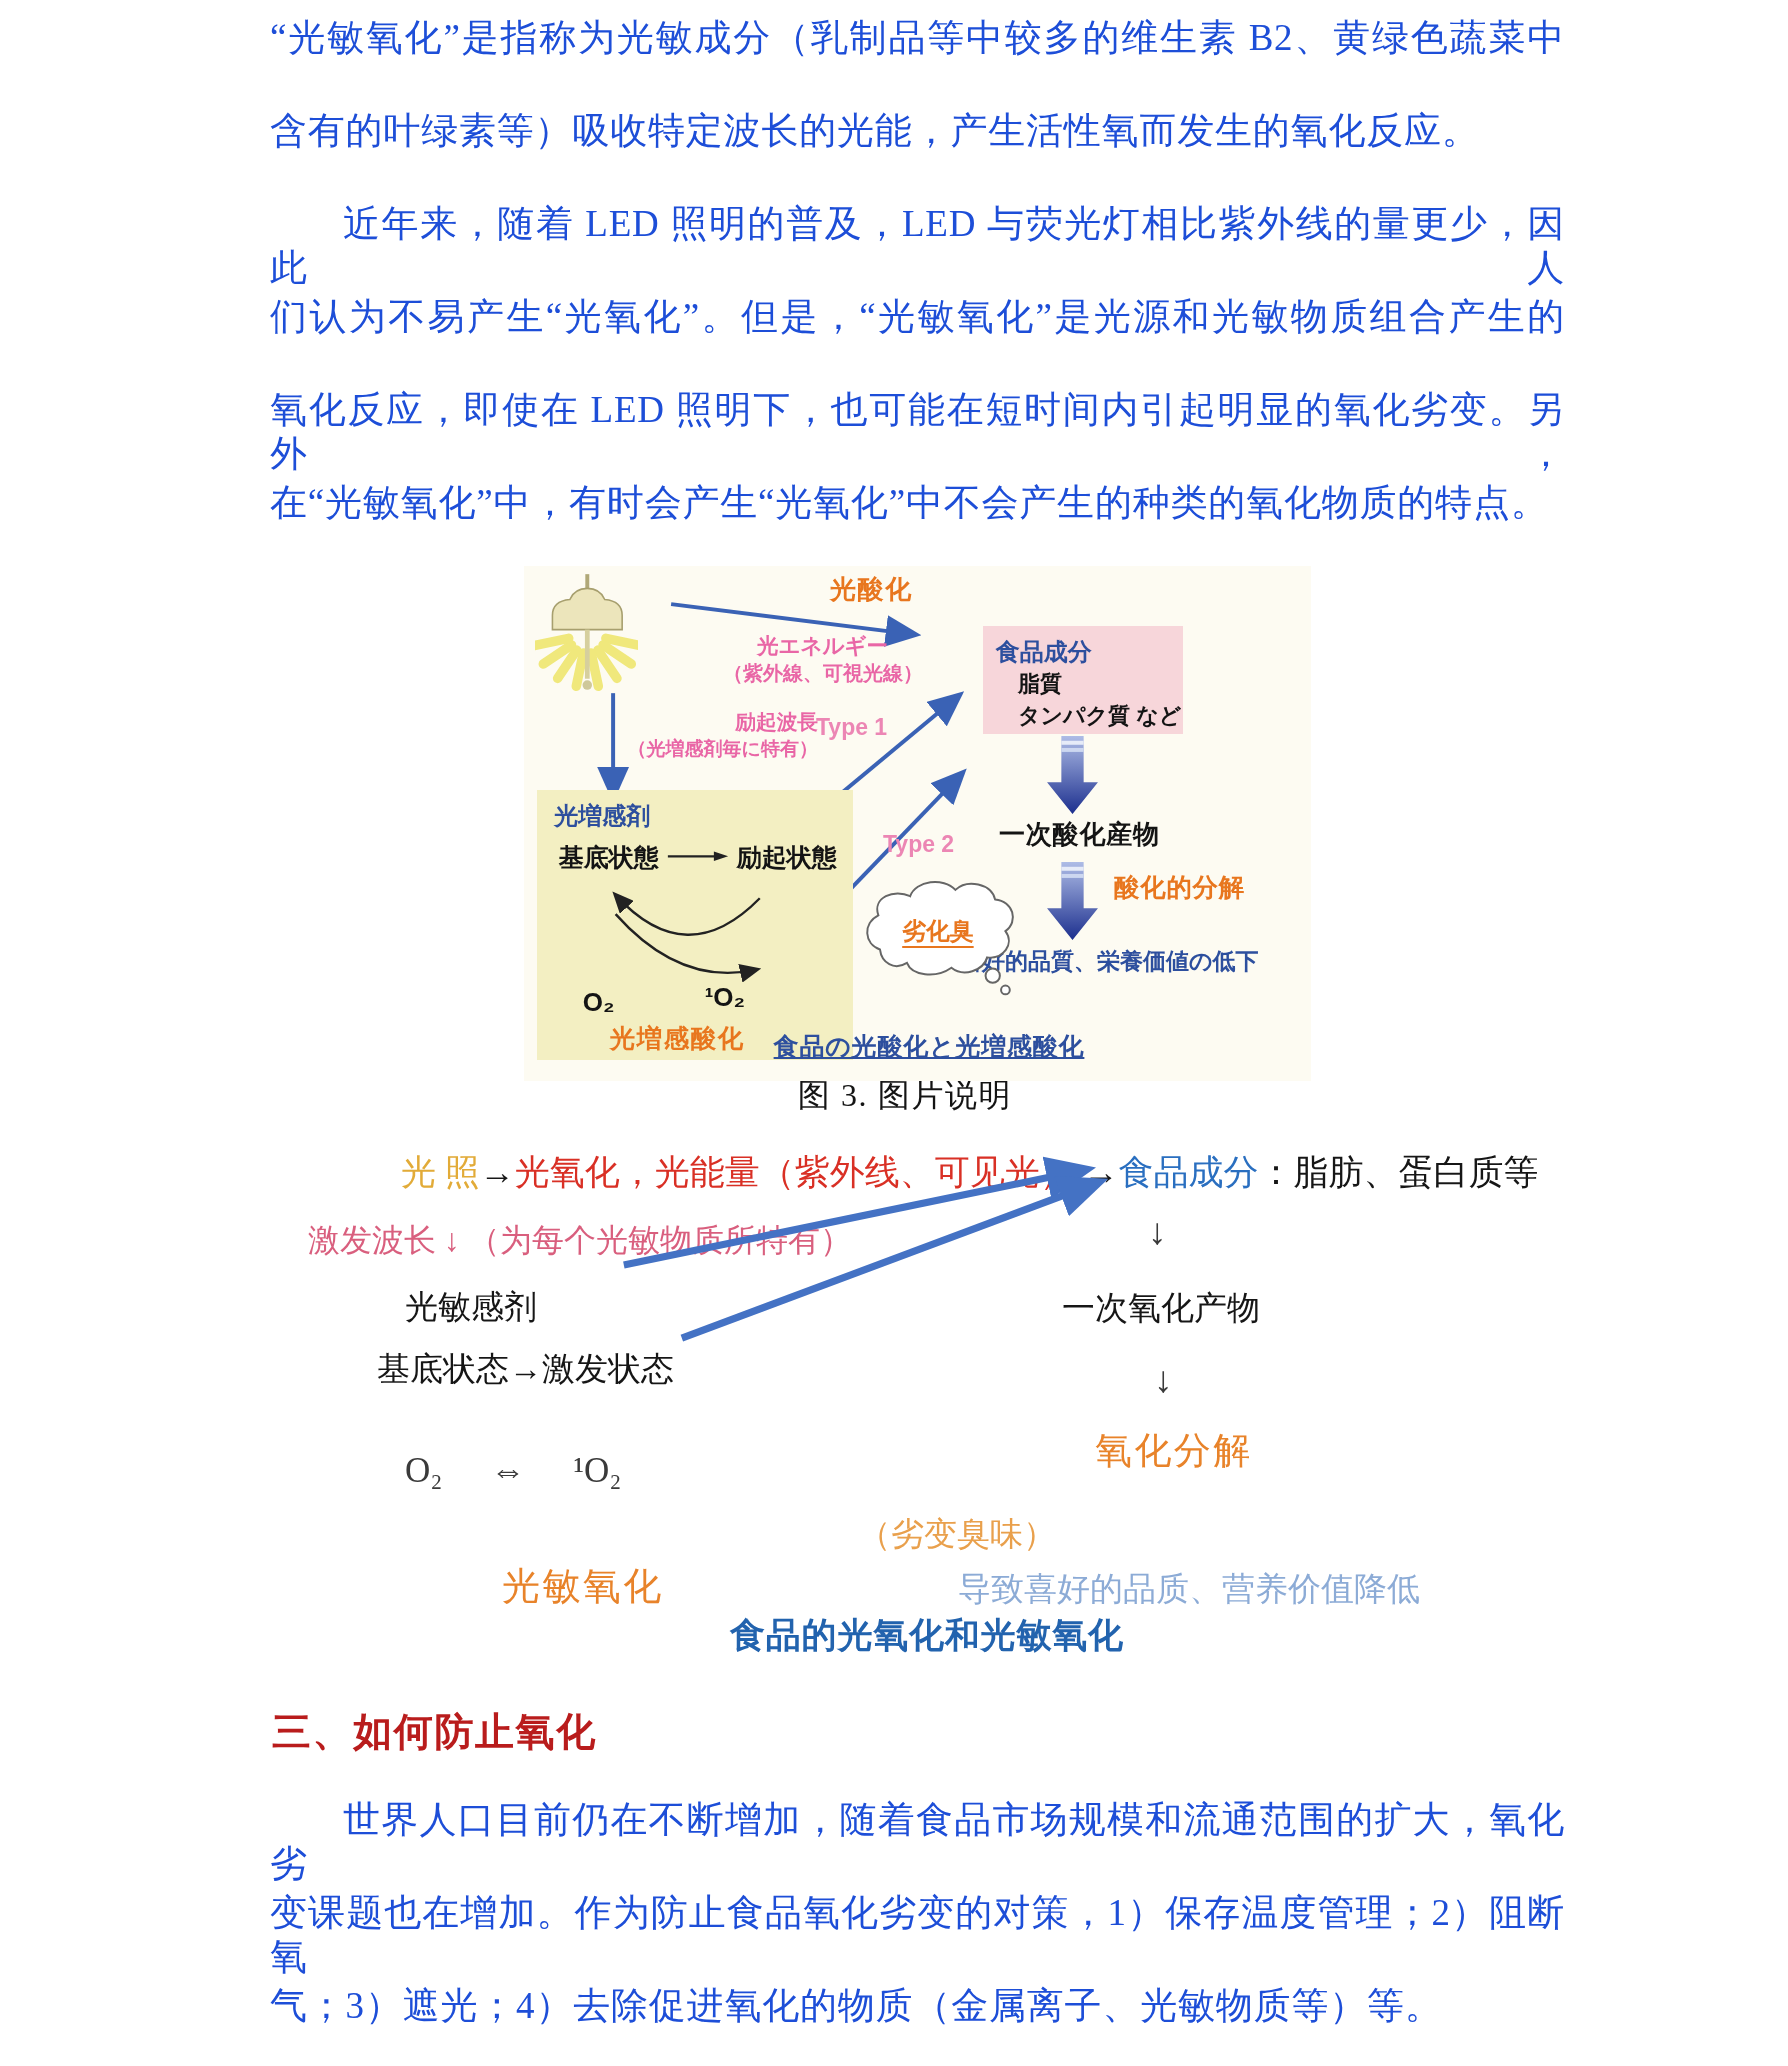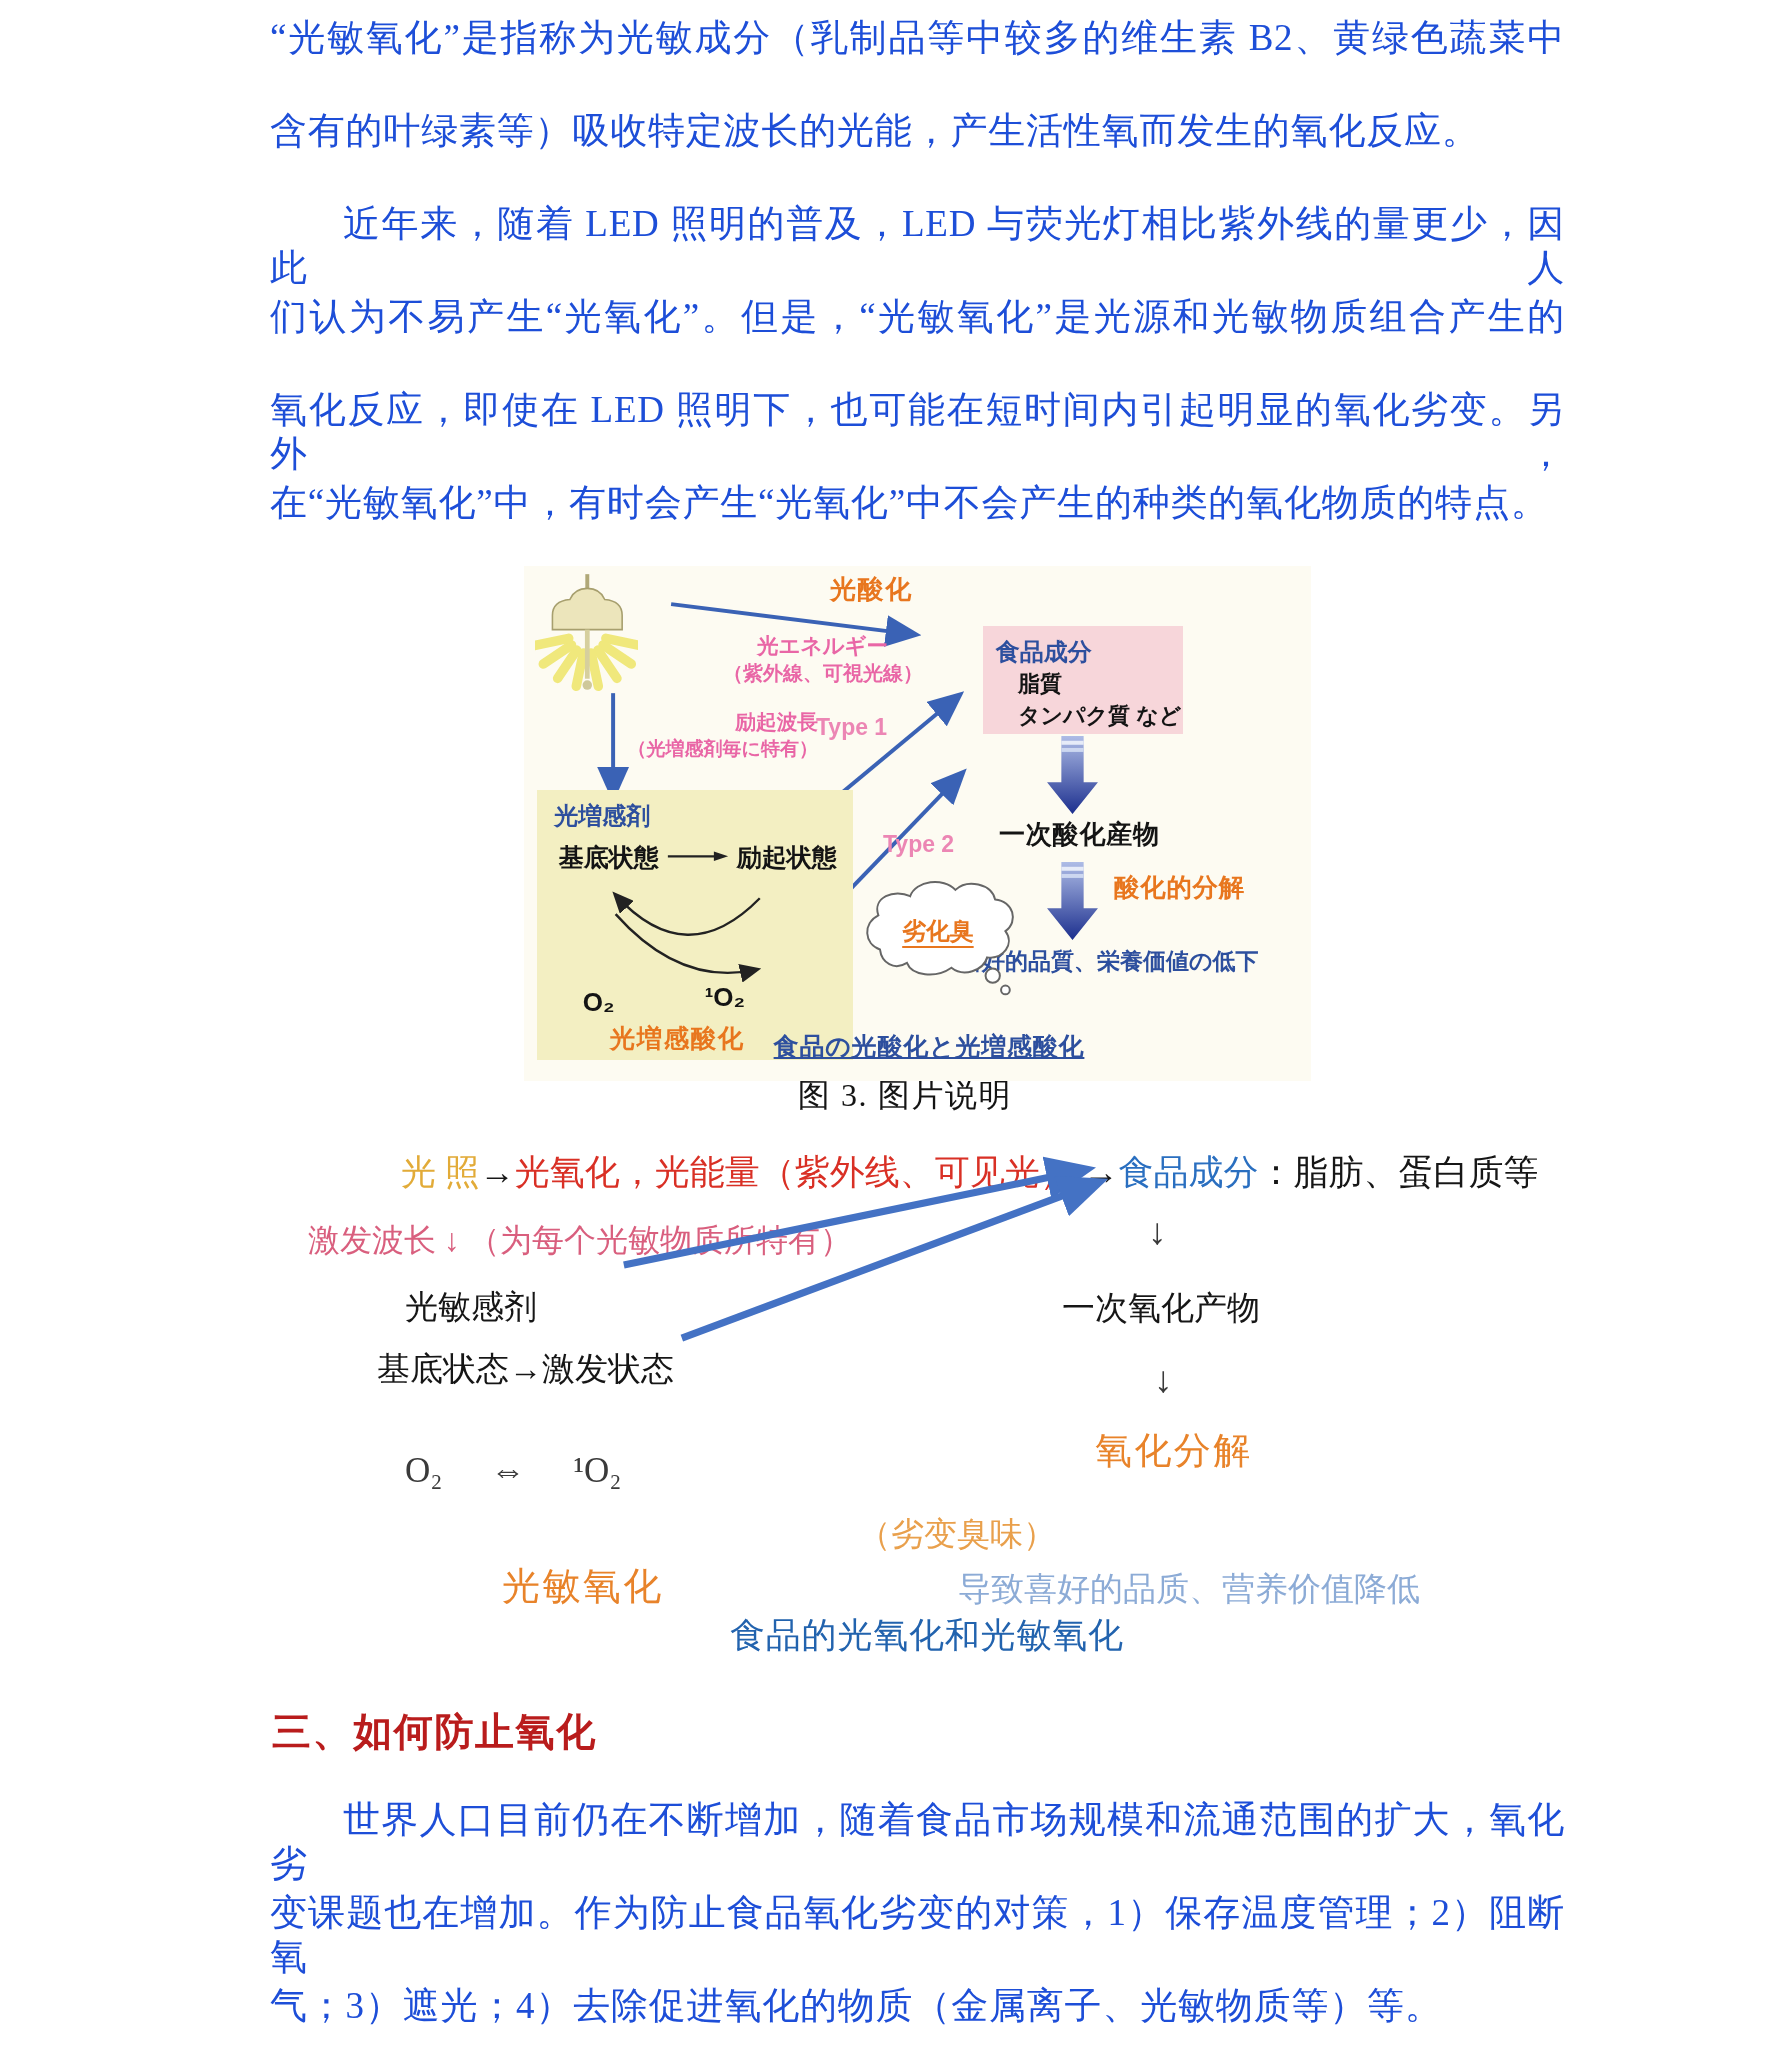--- a/index.html
+++ b/index.html
@@ -53,21 +53,21 @@
 
   
   .tr{position:absolute;white-space:nowrap;font-size:33px;color:#161616;z-index:2;margin-top:21px;}
   .c-gold{color:#e2ab38;}
   .c-red{color:#d93025;}
   .c-blue{color:#2a6fc0;}
   .c-rose{color:#d95f7e;}
   .c-orange{color:#e8832a;}
   .c-lorange{color:#e9a04c;}
   .c-lblue{color:#8cabd6;}
-  .c-dblue{color:#2263ae;font-weight:400;}
+  .c-dblue{color:#2263ae;font-weight:700;}
   .c-gray{color:#3a3a3a;}
 
   .overlay{position:absolute;left:0;top:0;width:1788px;height:2066px;z-index:4;pointer-events:none;}
 </style>
 </head>
 <body>
 
 <div class="page">
 
   <div class="bline jl" style="top:16px">“光敏氧化”是指称为光敏成分（乳制品等中较多的维生素 B2、黄绿色蔬菜中</div>

